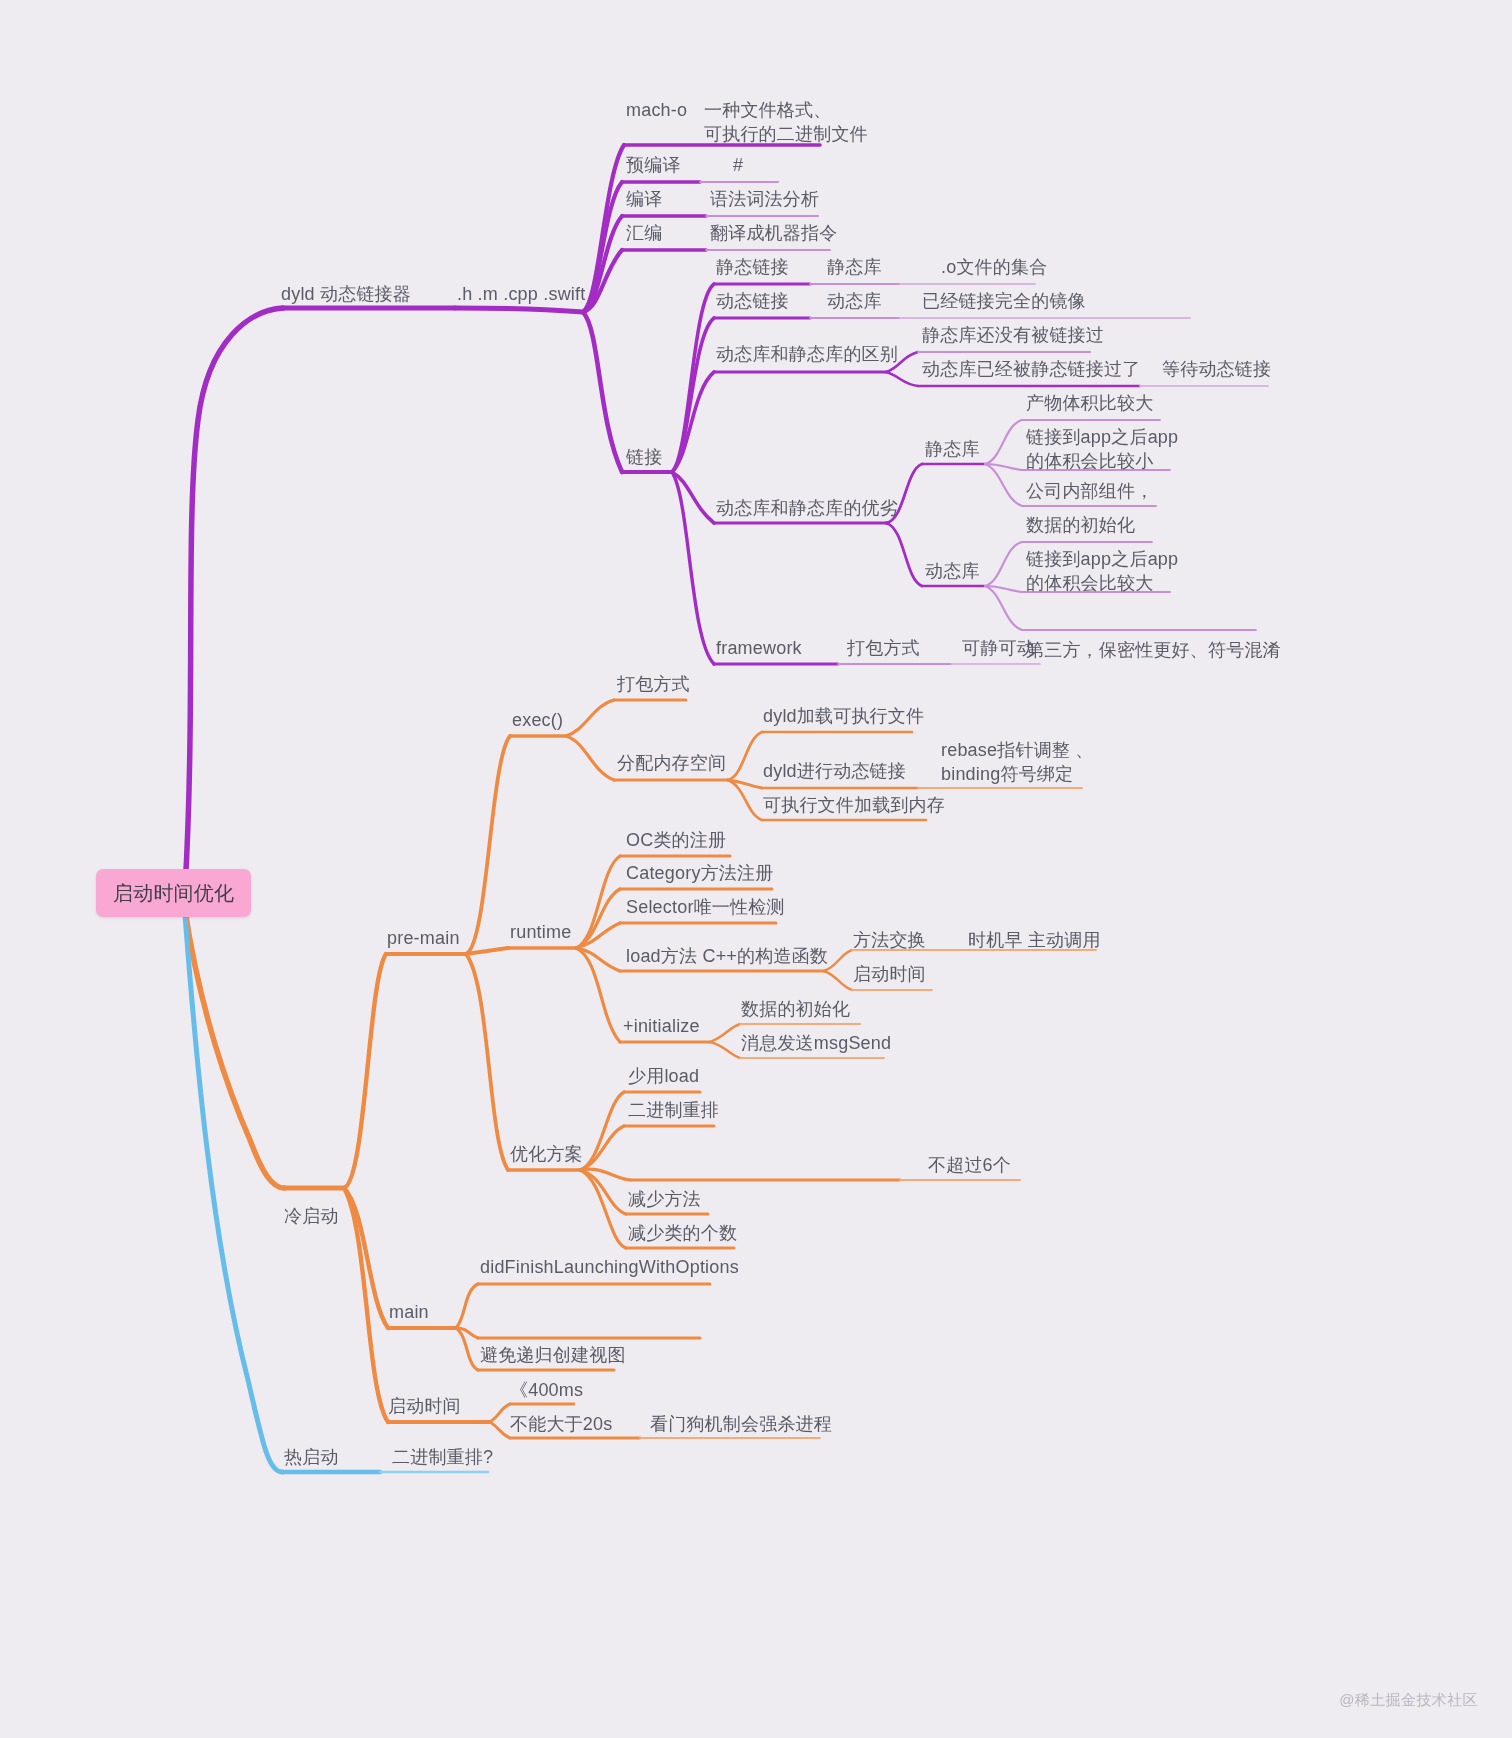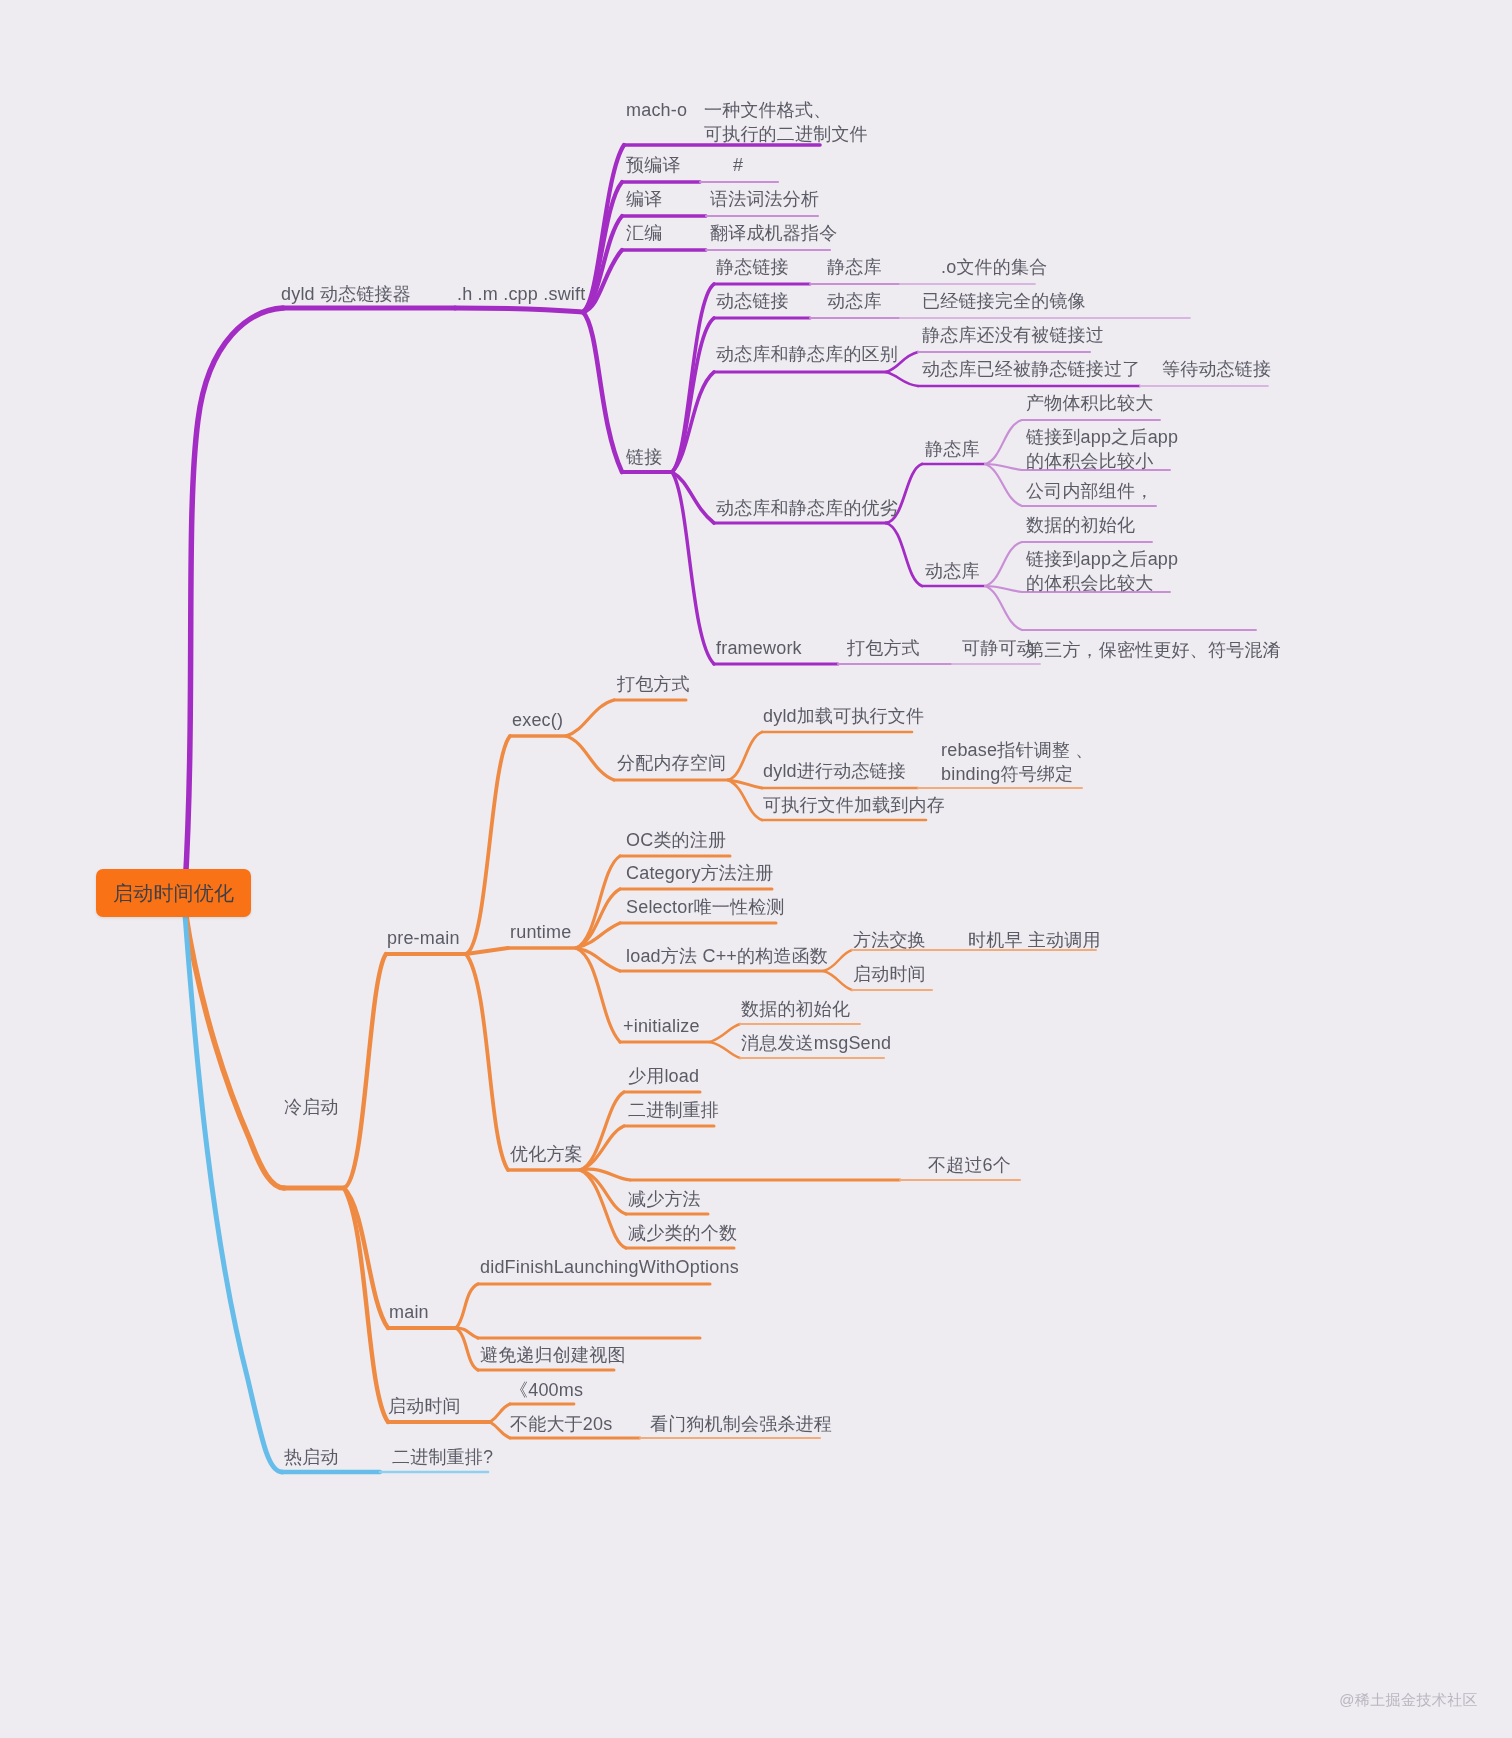--- a/index.html
+++ b/index.html
@@ -14,21 +14,21 @@
   svg.links{position:absolute;left:0;top:0;width:1512px;height:1738px;pointer-events:none;}
 
   .node{
     position:absolute;
     color:#5b5b66;
     white-space:pre;
     line-height:1.32;
     letter-spacing:.2px;
   }
   .node.root{
-    background:#f97316;
+    background:#f9a8d4;
     border-radius:7px;
     padding:11px 17px;
     font-size:20px;
     color:#3f3f49;
     box-shadow:0 1px 3px rgba(0,0,0,.10);
     white-space:nowrap;
   }
   .s18{font-size:18px;}
   .watermark{
     position:absolute;right:34px;bottom:28px;
@@ -223,21 +223,21 @@
   <div class="node s18" style="left:925px;top:560px;">动态库</div>
   <div class="node s18" style="left:1026px;top:514px;">数据的初始化</div>
   <div class="node s18" style="left:1026px;top:548px;">链接到app之后app
 的体积会比较大</div>
   <div class="node s18" style="left:1026px;top:603px;margin-top:36px;">第三方，保密性更好、符号混淆</div>
 
   <div class="node s18" style="left:716px;top:637px;">framework</div>
   <div class="node s18" style="left:847px;top:637px;">打包方式</div>
   <div class="node s18" style="left:962px;top:637px;">可静可动</div>
 
-  <div class="node s18" style="left:284px;top:1096px;">冷启动</div>
+  <div class="node s18" style="left:284px;top:1205px;">冷启动</div>
   <div class="node s18" style="left:387px;top:927px;">pre-main</div>
   <div class="node s18" style="left:512px;top:709px;">exec()</div>
   <div class="node s18" style="left:617px;top:673px;">打包方式</div>
   <div class="node s18" style="left:617px;top:752px;">分配内存空间</div>
   <div class="node s18" style="left:763px;top:705px;">dyld加载可执行文件</div>
   <div class="node s18" style="left:763px;top:760px;">dyld进行动态链接</div>
   <div class="node s18" style="left:941px;top:739px;">rebase指针调整 、
 binding符号绑定</div>
   <div class="node s18" style="left:763px;top:794px;">可执行文件加载到内存</div>
 

